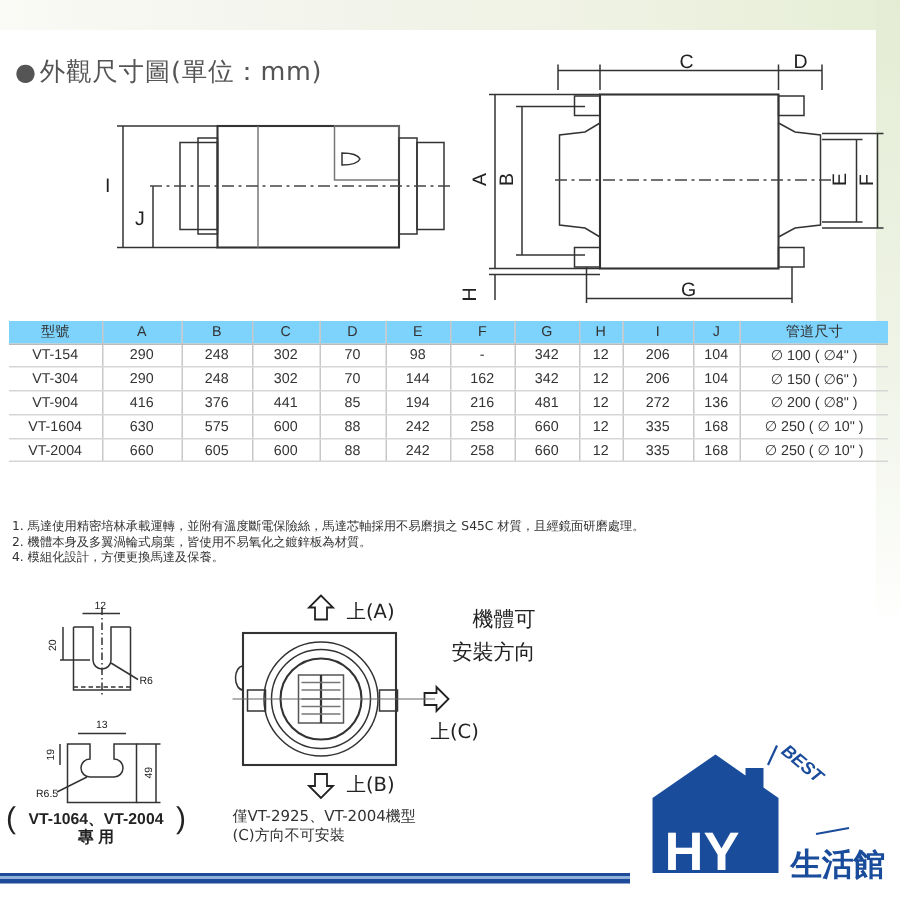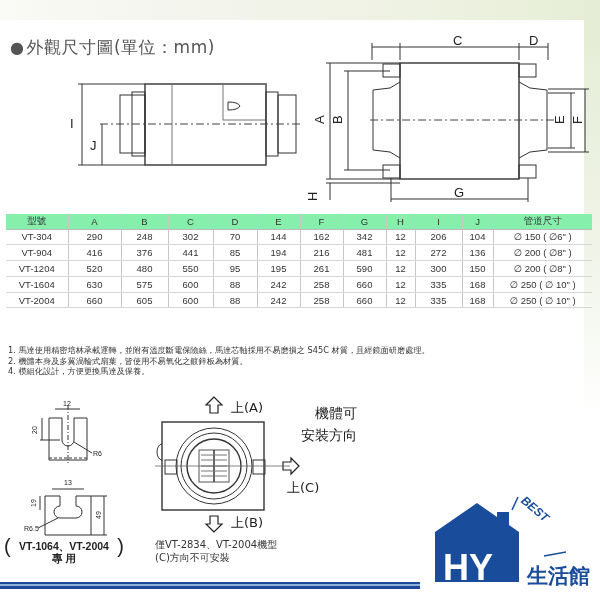--- a/index.html
+++ b/index.html
@@ -4,21 +4,21 @@
 <style>
   * { box-sizing: border-box; margin: 0; padding: 0; }
   body { width: 600px; height: 600px; background: #fff; position: relative; overflow: hidden; font-family: "DejaVu Sans", sans-serif; color: #333; }
   .bg-top { position: absolute; left: 0; top: 0; width: 600px; height: 20px; background: linear-gradient(90deg, #fafaf6 0%, #f2f3ea 40%, #eef2e2 70%, #e6eed6 100%); }
   .bg-right { position: absolute; right: 0; top: 0; width: 16px; height: 420px; background: linear-gradient(180deg, #e4ecd4, #f0f4e8 60%, #fff); }
   .title { position: absolute; left: 10px; top: 36px; font-size: 17px; color: #555; letter-spacing: 0.5px; }
   .title .dot { color: #555; font-size: 16px; margin-right: 2px; }
   svg { position: absolute; }
   .dimlbl { font-family: "Liberation Sans", sans-serif; font-size: 13px; fill: #222; }
   table.spec { position: absolute; left: 6px; top: 214px; width: 586px; border-collapse: collapse; font-family: "Liberation Sans", sans-serif; font-size: 9.5px; color: #333; }
-  table.spec th { background: #86efac; font-weight: normal; height: 15px; border-right: 1px solid #c8c8c8; border-bottom: 1px solid #bbb; }
+  table.spec th { background: #7dd3fc; font-weight: normal; height: 15px; border-right: 1px solid #c8c8c8; border-bottom: 1px solid #bbb; }
   table.spec td { height: 15.8px; text-align: center; border-right: 1px solid #c8c8c8; border-bottom: 1px solid #d6d6d6; }
   table.spec th:last-child, table.spec td:last-child { border-right: none; }
   .notes { position: absolute; left: 8px; top: 345px; font-size: 8.2px; line-height: 10.5px; color: #333; }
   .slot-caption { position: absolute; left: 4px; top: 540px; width: 120px; text-align: center; font-family: "Liberation Sans", sans-serif; font-weight: bold; font-size: 10.5px; color: #222; line-height: 12px; }
   .paren { font-size: 20px; font-weight: normal; position: absolute; top: 0; }
   .install-lbl { position: absolute; font-size: 13px; color: #222; text-align: right; }
   .install-note { position: absolute; left: 155px; top: 538px; font-size: 10px; color: #333; line-height: 13px; }
   .stripe { position: absolute; left: 0; top: 582px; width: 420px; height: 7px; background: linear-gradient(180deg, #1e4a9a 0 2px, #8fb0d8 2px 4px, #1e4a9a 4px 7px); }
 </style>
 </head>
@@ -118,20 +118,34 @@
       <th>F</th>
       <th>G</th>
       <th>H</th>
       <th>I</th>
       <th>J</th>
       <th>管道尺寸</th>
     </tr>
   </thead>
   <tbody id="tbody">
       <tr>
+        <td>VT-154</td>
+        <td>290</td>
+        <td>248</td>
+        <td>302</td>
+        <td>70</td>
+        <td>98</td>
+        <td>-</td>
+        <td>342</td>
+        <td>12</td>
+        <td>206</td>
+        <td>104</td>
+        <td>∅ 100 ( ∅4" )</td>
+      </tr>
+      <tr>
         <td>VT-304</td>
         <td>290</td>
         <td>248</td>
         <td>302</td>
         <td>70</td>
         <td>144</td>
         <td>162</td>
         <td>342</td>
         <td>12</td>
         <td>206</td>
@@ -143,34 +157,20 @@
         <td>416</td>
         <td>376</td>
         <td>441</td>
         <td>85</td>
         <td>194</td>
         <td>216</td>
         <td>481</td>
         <td>12</td>
         <td>272</td>
         <td>136</td>
-        <td>∅ 200 ( ∅8" )</td>
-      </tr>
-      <tr>
-        <td>VT-1204</td>
-        <td>520</td>
-        <td>480</td>
-        <td>550</td>
-        <td>95</td>
-        <td>195</td>
-        <td>261</td>
-        <td>590</td>
-        <td>12</td>
-        <td>300</td>
-        <td>150</td>
         <td>∅ 200 ( ∅8" )</td>
       </tr>
       <tr>
         <td>VT-1604</td>
         <td>630</td>
         <td>575</td>
         <td>600</td>
         <td>88</td>
         <td>242</td>
         <td>258</td>
@@ -260,21 +260,21 @@
   </g>
 </svg>
 <div class="install-lbl" style="left:231px;top:399px">上(A)</div>
 <div class="install-lbl" style="left:231px;top:514px">上(B)</div>
 <div class="install-lbl" style="left:287px;top:479px">上(C)</div>
 <div class="install-lbl" style="left:301px;top:402px;font-size:14px;line-height:22px">
   <div>機體可</div>
   <div>安裝方向</div>
 </div>
 <div class="install-note">
-  <div>僅VT-2834、VT-2004機型</div>
+  <div>僅VT-2925、VT-2004機型</div>
   <div>(C)方向不可安裝</div>
 </div>
 
 <div class="stripe"></div>
 
 <svg style="left:415px;top:490px" width="185" height="110" viewBox="415 490 185 110">
   <path d="M435 582 L435 532 L477 503 L497 517 L497 512 L509 512 L509 525 L519 532 L519 582 Z" fill="#1a4c9c"></path>
   <text x="443" y="580" font-family="Liberation Sans, sans-serif" font-weight="bold" font-size="36" fill="#fff">HY</text>
   <line x1="512" y1="510" x2="518" y2="497" stroke="#1a4c9c" stroke-width="1.5"></line>
   <text x="519" y="505" font-family="Liberation Sans, sans-serif" font-weight="bold" font-style="italic" font-size="12" fill="#1a4c9c" transform="rotate(40 524 505)">BEST</text>

